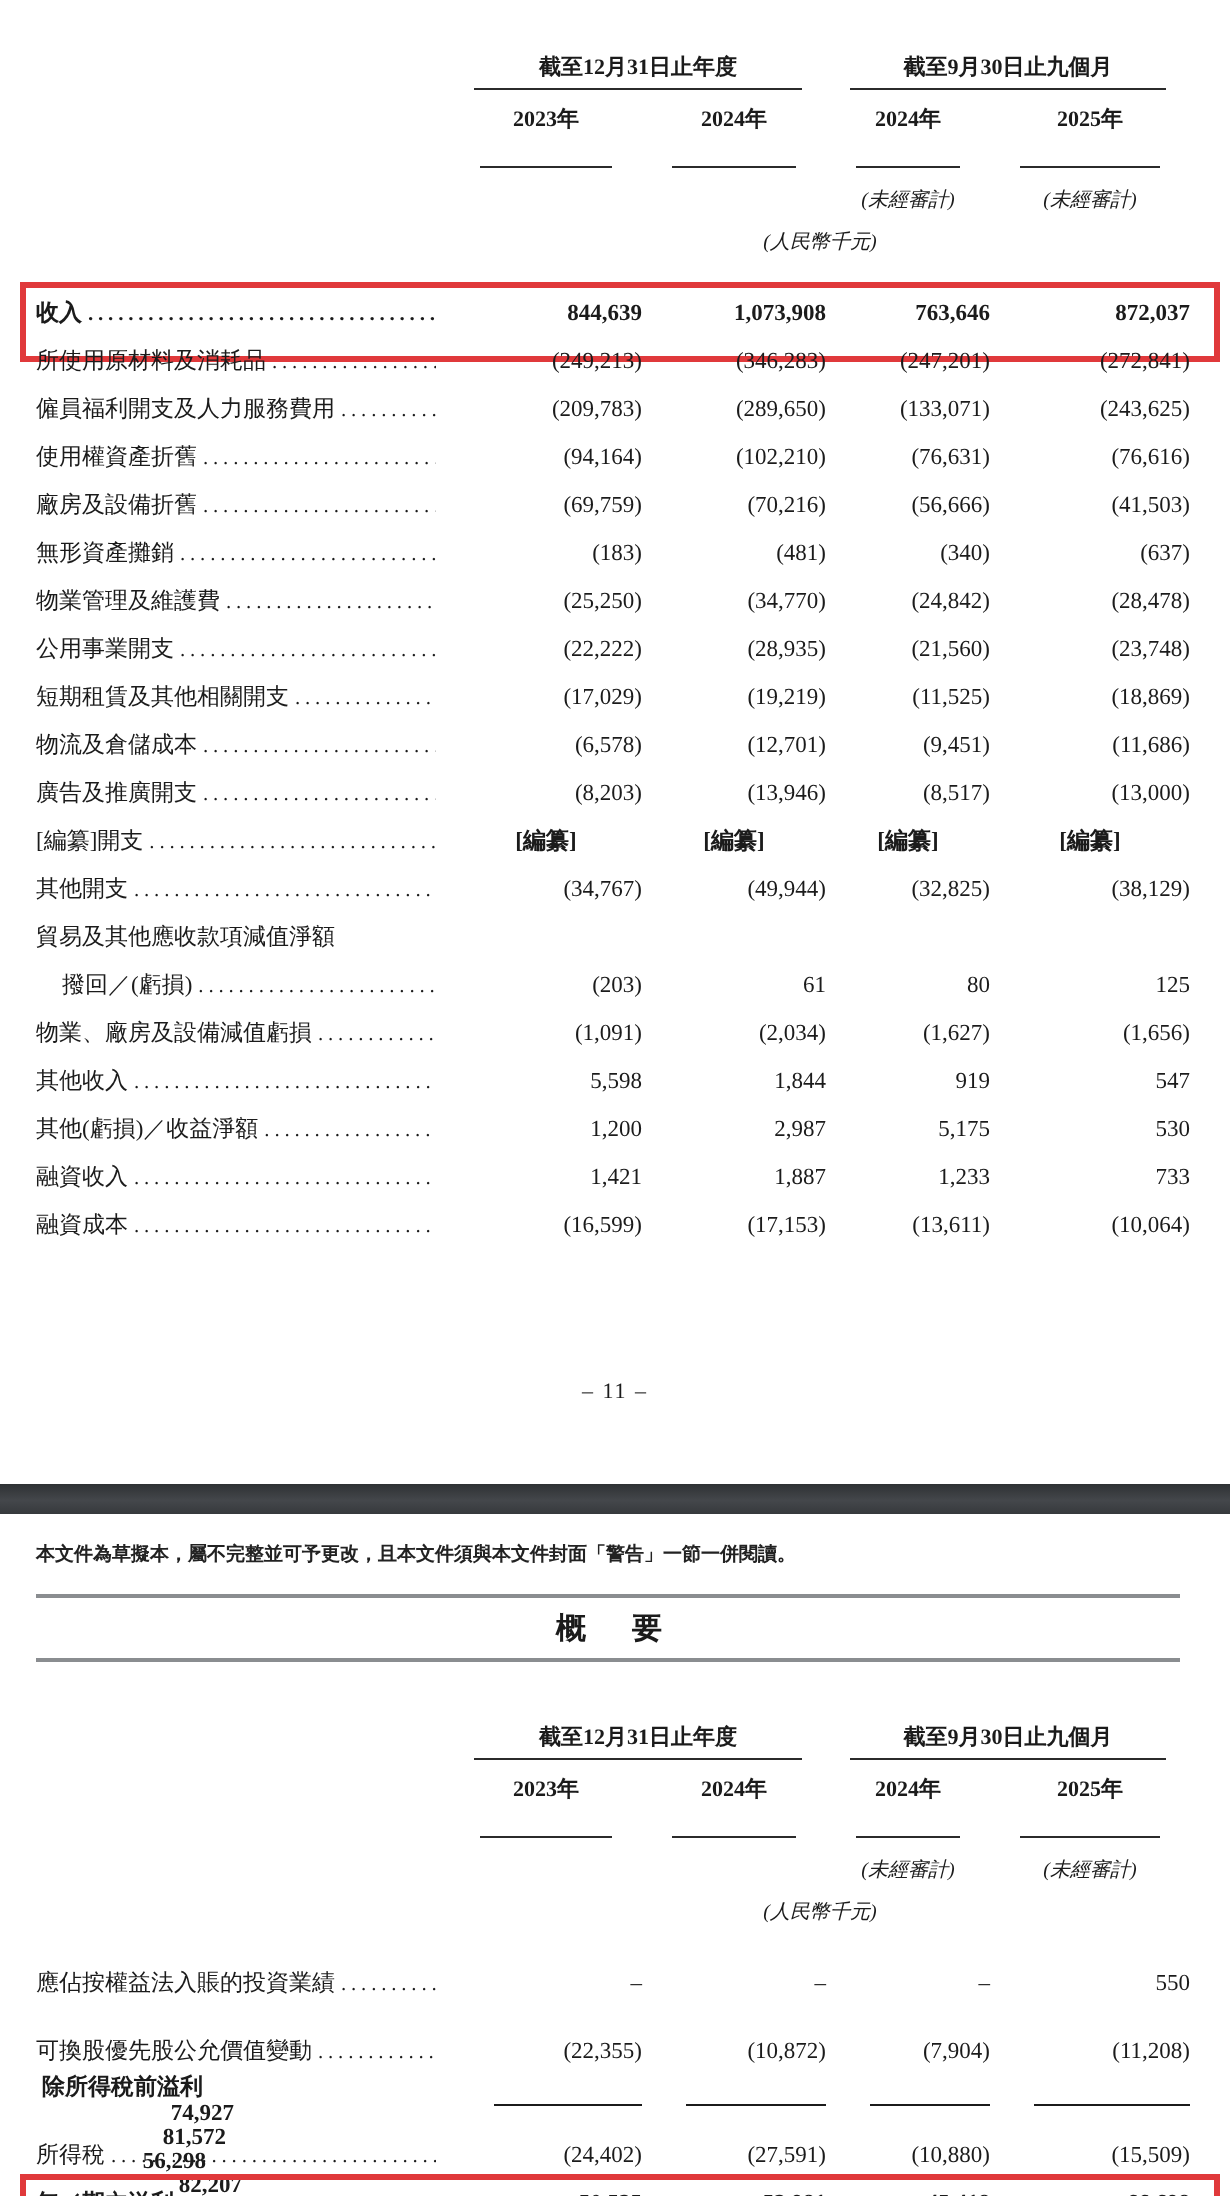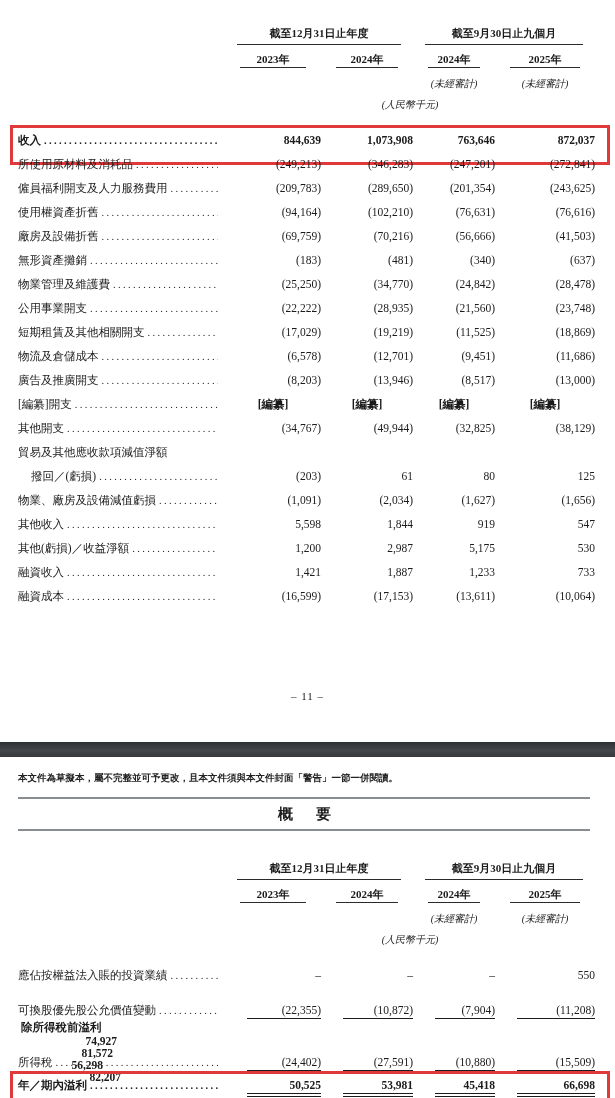--- a/index.html
+++ b/index.html
@@ -18,35 +18,35 @@
   
   .fin-table{width:577px;font-size:11.5px;}
   .hrow{display:flex;align-items:center;}
   .label-col{flex:1;}
   .c0{width:96px;}.c1{width:92px;}.c2{width:82px;}.c3{width:100px;}
   .v{text-align:right;}
   .hg{text-align:center;font-weight:700;font-size:11px;}
   .hg span{display:inline-block;width:calc(100% - 24px);border-bottom:1.4px solid #2b2b2b;padding-bottom:3px;white-space:nowrap;}
   .hg0{width:188px;}.hg1{width:182px;}
   .hy{text-align:center;font-weight:700;font-size:11px;}
-  .hy span{display:inline-block;width:calc(100% - 30px);border-bottom:1.4px solid #2b2b2b;padding-bottom:0;}
+  .hy span{display:inline-block;width:calc(100% - 30px);border-bottom:1.4px solid #2b2b2b;padding-bottom:16px;}
   .years{margin-top:7px;}
   .note-row{margin-top:9px;font-size:10px;font-style:italic;}
   .note-row .nc{text-align:center;}
   .cur-row{margin-top:7px;font-size:10px;font-style:italic;}
   .cur-span{width:370px;text-align:center;}
   .tbody{margin-top:21px;}
   .row{display:flex;align-items:baseline;height:24px;position:relative;}
   .lbl{white-space:nowrap;}
   .indent .lbl{padding-left:13px;}
   .dots{flex:1;overflow:hidden;white-space:nowrap;letter-spacing:2.4px;font-size:10.5px;margin:0 7px 0 3px;}
   .bold{font-weight:700;}
   .bold-vals .v{font-weight:700;text-align:center;}
   .label-only .lbl{flex:1;}
-  .u1{display:inline-block;width:calc(100% - 22px);border-bottom:1.1px solid #1b1b1b;padding-bottom:2px;margin-top:12px;}
+  .u1{display:inline-block;width:calc(100% - 22px);border-bottom:1.1px solid #1b1b1b;padding-bottom:20px;margin-top:12px;}
   .u2{display:inline-block;width:calc(100% - 22px);border-bottom:1.1px solid #1b1b1b;padding-bottom:2px;position:relative;}
   .u2::after{content:'';position:absolute;left:0;right:0;bottom:-4px;height:1.1px;background:#1b1b1b;}
   .redbox{position:absolute;left:-8px;right:-15px;top:-8px;bottom:-8px;border:3.5px solid #e0393b;pointer-events:none;}
   .redbox.tall{top:-7px;bottom:-14px;}
   .pagenum{position:absolute;bottom:40px;left:0;right:0;text-align:center;font-size:11px;letter-spacing:1px;}
 
   
   .disclaimer{font-size:9.5px;font-weight:700;line-height:1.3;margin-top:5px;font-family:"Liberation Sans","DejaVu Sans",sans-serif;color:#222;}
   .hrule{height:2px;background:#8a8d90;margin-top:13px;width:572px;}
   .hrule.r2{margin-top:5px;}
@@ -99,21 +99,21 @@
           <span class="v c0"><span>(249,213)</span></span>
           <span class="v c1"><span>(346,283)</span></span>
           <span class="v c2"><span>(247,201)</span></span>
           <span class="v c3"><span>(272,841)</span></span>
         </div>
         <div class="row">
           <span class="lbl">僱員福利開支及人力服務費用</span>
           <span class="dots">......................................................................</span>
           <span class="v c0"><span>(209,783)</span></span>
           <span class="v c1"><span>(289,650)</span></span>
-          <span class="v c2"><span>(201,354)</span></span>
+          <span class="v c2"><span>(133,071)</span></span>
           <span class="v c3"><span>(243,625)</span></span>
         </div>
         <div class="row">
           <span class="lbl">使用權資產折舊</span>
           <span class="dots">......................................................................</span>
           <span class="v c0"><span>(94,164)</span></span>
           <span class="v c1"><span>(102,210)</span></span>
           <span class="v c2"><span>(76,631)</span></span>
           <span class="v c3"><span>(76,616)</span></span>
         </div>

